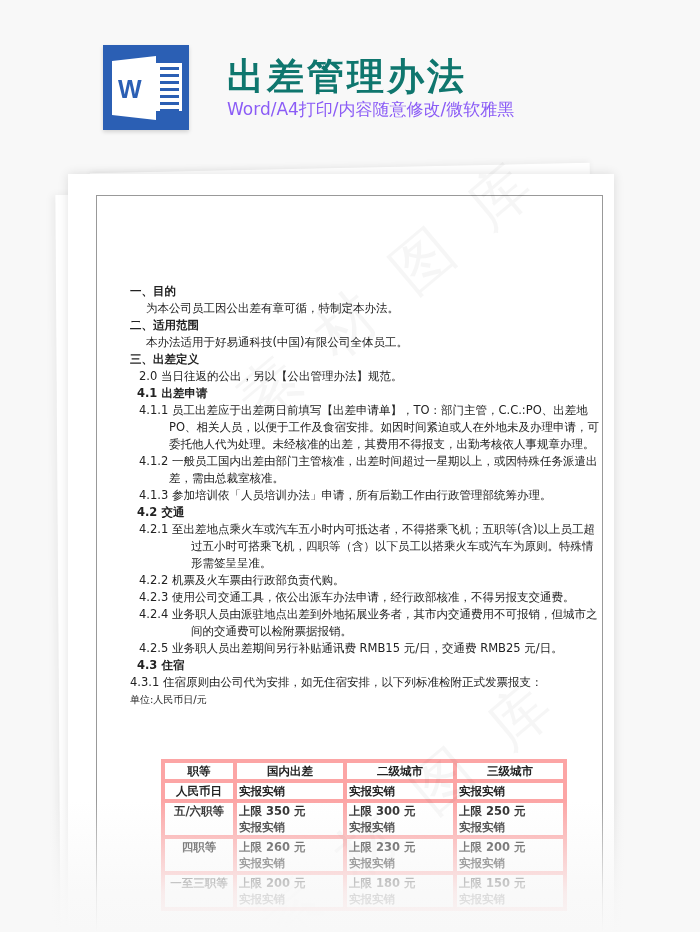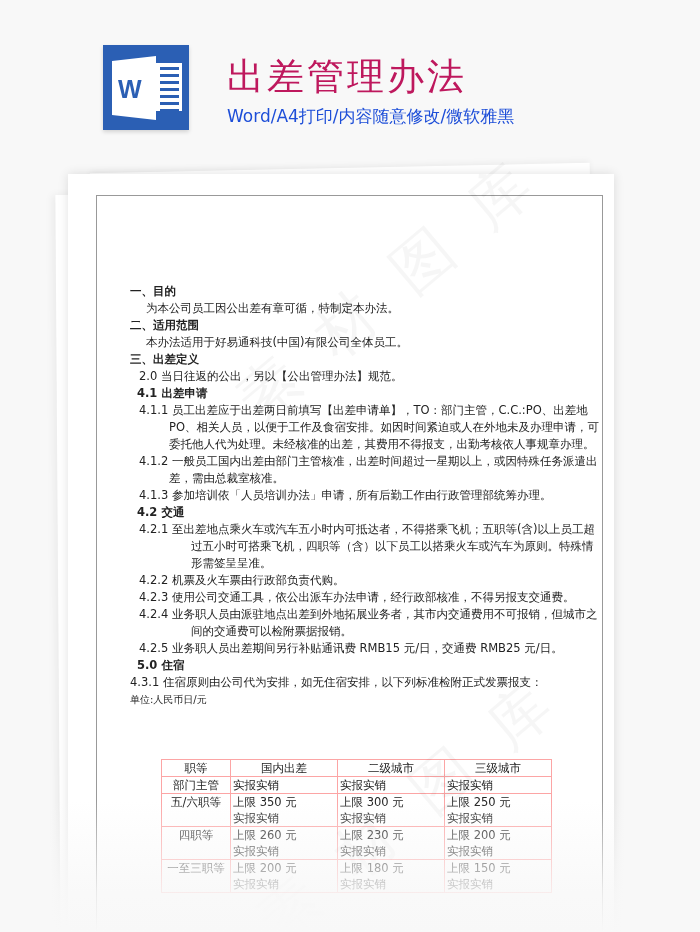--- a/index.html
+++ b/index.html
@@ -3,37 +3,37 @@
 <meta charset="utf-8">
 <style>
   html,body{margin:0;padding:0;}
   body{width:700px;height:932px;background:#f8f8f8;position:relative;overflow:hidden;font-family:"DejaVu Sans","Liberation Sans",sans-serif;color:#222;}
   .header{position:absolute;left:0;top:0;width:700px;height:160px;}
   .logo{position:absolute;left:103px;top:45px;width:86px;height:85px;background:#2b5fb4;box-shadow:0 2px 4px rgba(0,0,0,0.15);}
   .logo .front{position:absolute;left:9px;top:11px;width:44px;height:64px;background:#fff;clip-path:polygon(0 8%,100% 0,100% 100%,0 92%);}
   .logo .front span{position:absolute;left:6px;top:19px;font-family:"Liberation Sans",sans-serif;font-weight:bold;font-size:25px;color:#2b5fb4;}
   .logo .doc{position:absolute;left:53px;top:18px;width:26px;height:48px;background:#fff;}
   .logo .doc i{display:block;height:3px;background:#2b5fb4;margin:4px 3px 0 4px;}
-  .title{position:absolute;left:227px;top:52px;font-size:37px;color:#be185d;letter-spacing:3px;}
-  .subtitle{position:absolute;left:227px;top:105px;font-size:17px;color:#1d4ed8;}
+  .title{position:absolute;left:227px;top:52px;font-size:37px;color:#0f766e;letter-spacing:3px;font-weight:bold;}
+  .subtitle{position:absolute;left:227px;top:98px;font-size:17px;color:#8b5cf6;}
   .page-back{position:absolute;left:58px;top:193px;width:540px;height:760px;background:#fff;box-shadow:-3px 0 8px rgba(0,0,0,0.06);transform:rotate(-0.4deg);}
   .page-back2{position:absolute;left:90px;top:168px;width:500px;height:30px;background:#fff;transform:rotate(-1.2deg);box-shadow:0 -2px 6px rgba(0,0,0,0.05);}
   .page{position:absolute;left:68px;top:174px;width:546px;height:780px;background:#fff;box-shadow:0 0 10px rgba(0,0,0,0.12);}
   .frame{position:absolute;left:28px;top:21px;width:505px;height:760px;border:1px solid #999;border-bottom:none;}
   .content{position:absolute;left:62px;top:109px;width:470px;font-size:11.5px;line-height:17px;color:#222;}
   .content p{margin:0;}
   .h1{font-weight:bold;}
   .h2{font-weight:bold;padding-left:7px;}
   .i1{padding-left:16px;}
   .hang3{padding-left:38px;text-indent:-29px;}
   .hang41{padding-left:39px;text-indent:-30px;}
   .hang42{padding-left:61px;text-indent:-52px;}
   .unit{text-align:left;padding-right:10px;font-size:10px;}
   table.rates{position:absolute;left:93px;top:585px;border-collapse:collapse;font-size:11.5px;line-height:16px;}
-  table.rates td,table.rates th{border:1px solid #fca5a5;padding:0 2px;font-weight:normal;text-align:left;vertical-align:top;}
+  table.rates td,table.rates th{border:4px solid #fca5a5;padding:0 2px;font-weight:bold;text-align:left;vertical-align:top;}
   table.rates th{text-align:center;}
   table.rates td.grade{text-align:center;width:64px;}
   .watermark{position:absolute;font-size:60px;color:rgba(0,0,0,0.035);transform:rotate(-40deg);pointer-events:none;letter-spacing:40px;}
   .fade{position:absolute;left:0;top:800px;width:700px;height:132px;background:linear-gradient(to bottom,rgba(248,248,248,0) 0%,rgba(248,248,248,0.85) 70%,#f8f8f8 100%);pointer-events:none;}
 </style>
 </head>
 <body>
 
 <div class="header">
   <div class="logo">
@@ -73,35 +73,35 @@
     <p class="hang41">4.1.2 一般员工国内出差由部门主管核准，出差时间超过一星期以上，或因特殊任务派遣出差，需由总裁室核准。</p>
     <p class="hang41">4.1.3 参加培训依「人员培训办法」申请，所有后勤工作由行政管理部统筹办理。</p>
 
     <p class="h2">4.2 交通</p>
     <p class="hang42">4.2.1 至出差地点乘火车或汽车五小时内可抵达者，不得搭乘飞机；五职等(含)以上员工超过五小时可搭乘飞机，四职等（含）以下员工以搭乘火车或汽车为原则。特殊情形需签呈呈准。</p>
     <p class="hang41">4.2.2 机票及火车票由行政部负责代购。</p>
     <p class="hang41">4.2.3 使用公司交通工具，依公出派车办法申请，经行政部核准，不得另报支交通费。</p>
     <p class="hang42">4.2.4 业务职人员由派驻地点出差到外地拓展业务者，其市内交通费用不可报销，但城市之间的交通费可以检附票据报销。</p>
     <p class="hang41">4.2.5 业务职人员出差期间另行补贴通讯费 RMB15 元/日，交通费 RMB25 元/日。</p>
 
-    <p class="h2">5.0 住宿</p>
+    <p class="h2">4.3 住宿</p>
     <p>4.3.1 住宿原则由公司代为安排，如无住宿安排，以下列标准检附正式发票报支：</p>
     <p class="unit">单位:人民币日/元</p>
   </div>
 
   <table class="rates">
     <tbody>
         <tr>
       <th style="width:64px">职等</th>
       <th style="width:102px">国内出差</th>
       <th style="width:102px">二级城市</th>
       <th style="width:102px">三级城市</th>
     </tr>
     <tr>
-      <td class="grade">部门主管</td>
+      <td class="grade">人民币日</td>
       <td><span>实报实销</span></td>
       <td><span>实报实销</span></td>
       <td><span>实报实销</span></td>
     </tr>
     <tr>
       <td class="grade">五/六职等</td>
       <td>
             <div>上限 350 元</div>
             <div>实报实销</div>
           </td>

